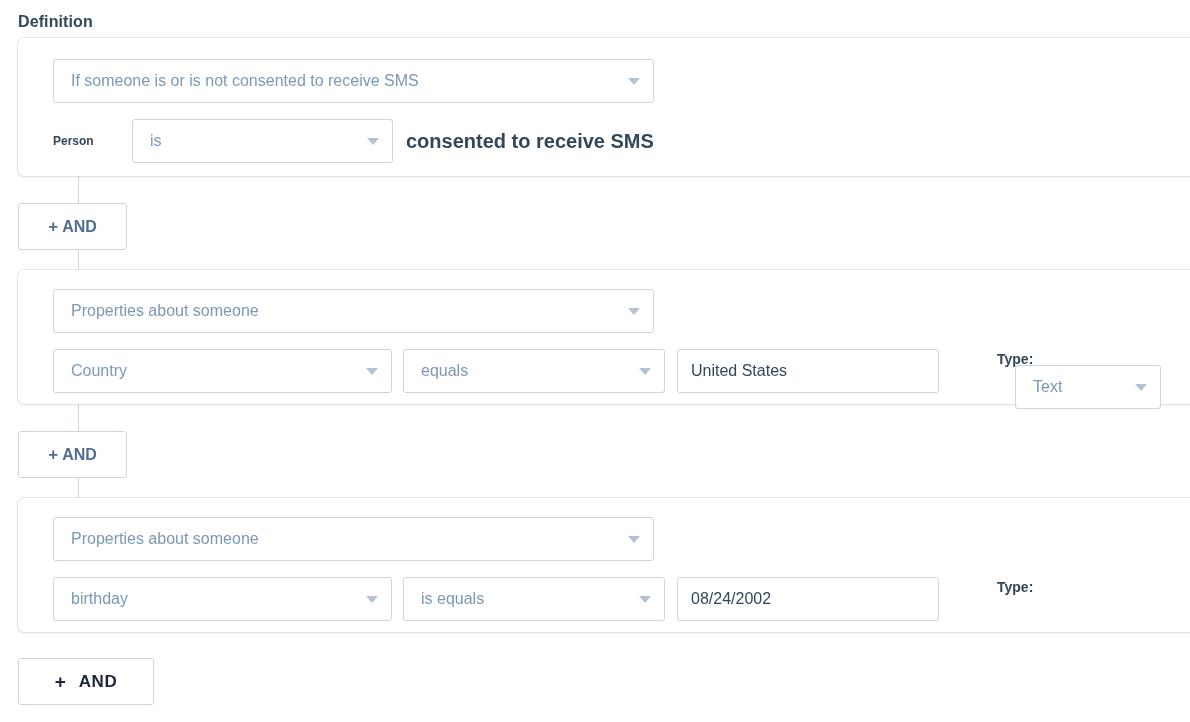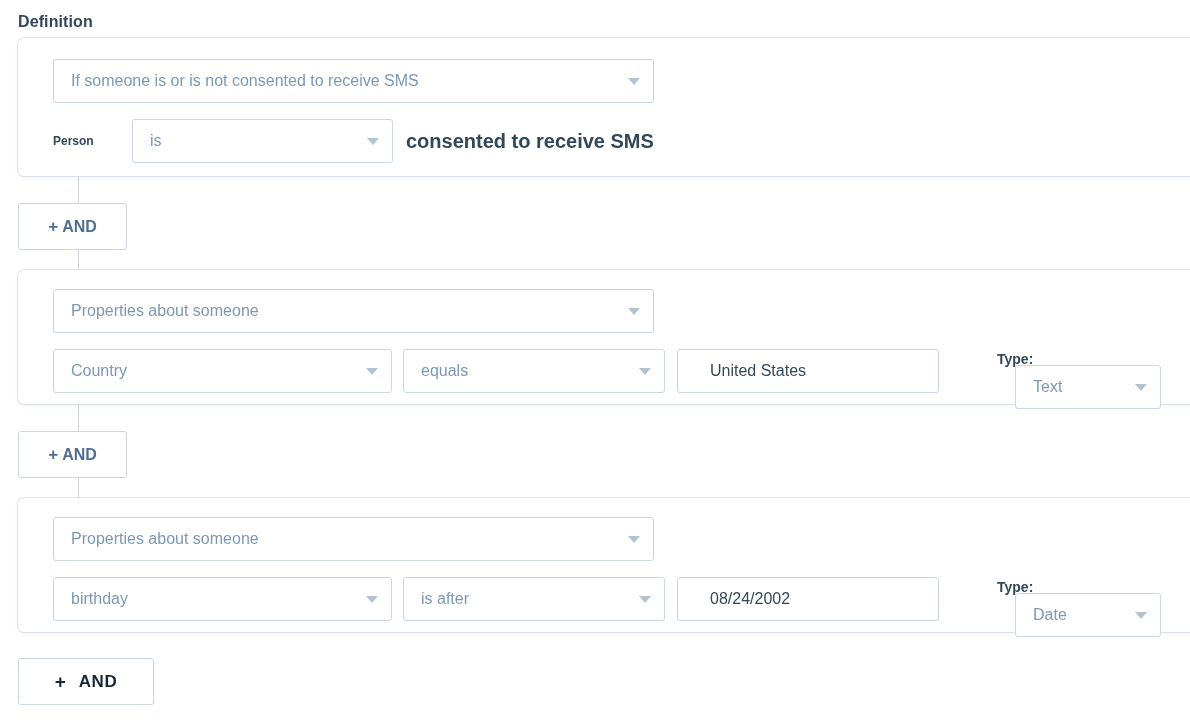--- a/index.html
+++ b/index.html
@@ -62,21 +62,21 @@
     position: absolute;
     background: #ffffff;
     border: 1px solid #cbd6e2;
     border-radius: 3px;
     display: flex;
     align-items: center;
     font-size: 16px;
     color: #7c98b6;
   }
   .field.select { cursor: pointer; padding-left: 17px; }
-  .field.textinput { cursor: text; padding-left: 32px; padding-right: 12px; color: #33475b; }
+  .field.textinput { cursor: text; padding-left: 13px; padding-right: 12px; color: #33475b; }
 
   .field .caret {
     position: absolute;
     right: 13px;
     top: 50%;
     width: 0; height: 0;
     margin-top: -3px;
     border-left: 6px solid transparent;
     border-right: 6px solid transparent;
     border-top: 7px solid #b3c3d3;
@@ -239,31 +239,27 @@
   <div class="cond-card card-3">
     <div class="field select sel-top">
       <span class="ftext">Properties about someone</span>
       <span class="caret"></span>
     </div>
     <div class="field select sel-prop">
       <span class="ftext">birthday</span>
       <span class="caret"></span>
     </div>
     <div class="field select sel-op">
-      <span class="ftext">is after</span>
+      <span class="ftext">is equals</span>
       <span class="caret"></span>
     </div>
     <div class="field textinput inp-val">
       <span class="ftext">08/24/2002</span>
     </div>
     <div class="type-label">Type:</div>
-    <div class="field select sel-type">
-      <span class="ftext">Date</span>
-      <span class="caret"></span>
-    </div>
   </div>
 
   <div class="and-btn-bottom">
     <span class="plus">+</span>
     <span>AND</span>
   </div>
 
 </div>
 
 </body></html>

